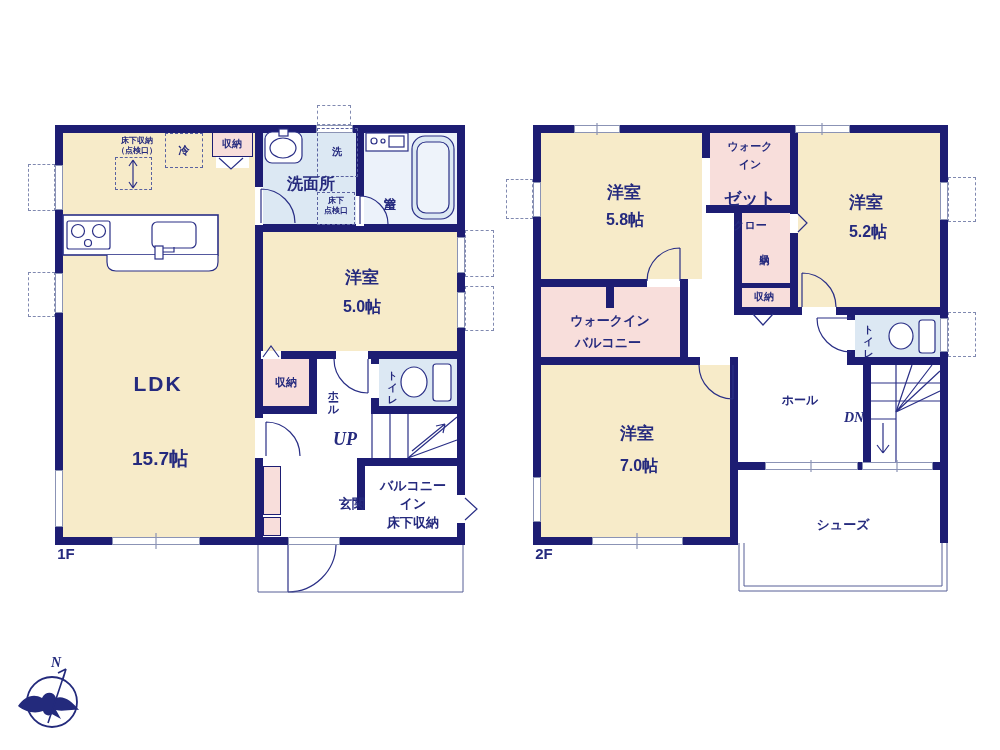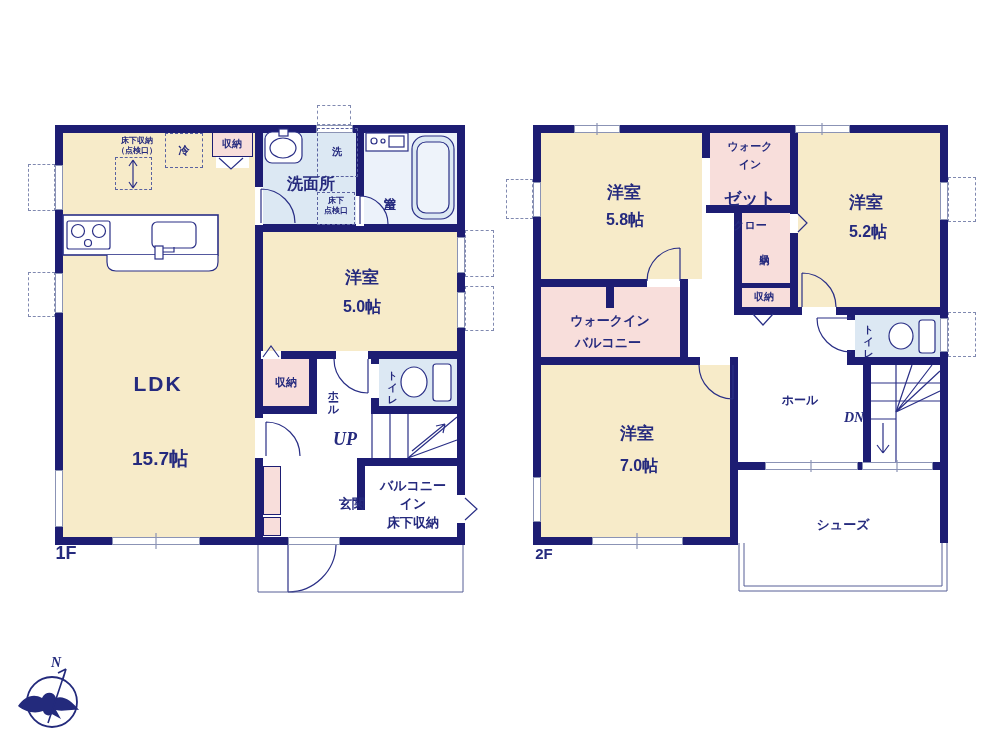--- a/index.html
+++ b/index.html
@@ -235,21 +235,21 @@
   <div class="lbl" style="left:336px;top:201px;font-size:8px;">床下</div>
   <div class="lbl" style="left:336px;top:211px;font-size:8px;">点検口</div>
   <div class="lbl" style="left:286px;top:382px;font-size:11px;">収納</div>
   <div class="lbl vlbl" style="left:333px;top:397px;font-size:11px;">ホール</div>
   <div class="lbl vlbl" style="left:392px;top:382px;font-size:10px;">トイレ</div>
   <div class="lbl serifit" style="left:345px;top:439px;font-size:18px;">UP</div>
   <div class="lbl" style="left:318px;top:503px;font-size:13px;margin-left:34px;">玄関</div>
   <div class="lbl" style="left:413px;top:485px;font-size:13px;">バルコニー</div>
   <div class="lbl" style="left:413px;top:503px;font-size:13px;">イン</div>
   <div class="lbl" style="left:413px;top:522px;font-size:13px;">床下収納</div>
-  <div class="lbl" style="left:66px;top:553px;font-size:18px;font-weight:700;text-align:right;">1F</div>
+  <div class="lbl" style="left:66px;top:553px;font-size:15px;font-weight:700;text-align:right;">1F</div>
 
   <div class="lbl" style="left:624px;top:192px;font-size:17px;">洋室</div>
   <div class="lbl" style="left:625px;top:220px;font-size:16px;">5.8帖</div>
   <div class="lbl" style="left:866px;top:202px;font-size:17px;">洋室</div>
   <div class="lbl" style="left:868px;top:232px;font-size:16px;">5.2帖</div>
   <div class="lbl" style="left:637px;top:433px;font-size:17px;">洋室</div>
   <div class="lbl" style="left:639px;top:466px;font-size:16px;">7.0帖</div>
   <div class="lbl" style="left:750px;top:146px;font-size:11px;">ウォーク</div>
   <div class="lbl" style="left:750px;top:164px;font-size:11px;">イン</div>
   <div class="lbl" style="left:750px;top:181px;font-size:11px;margin-top:44px;">クロー</div>

